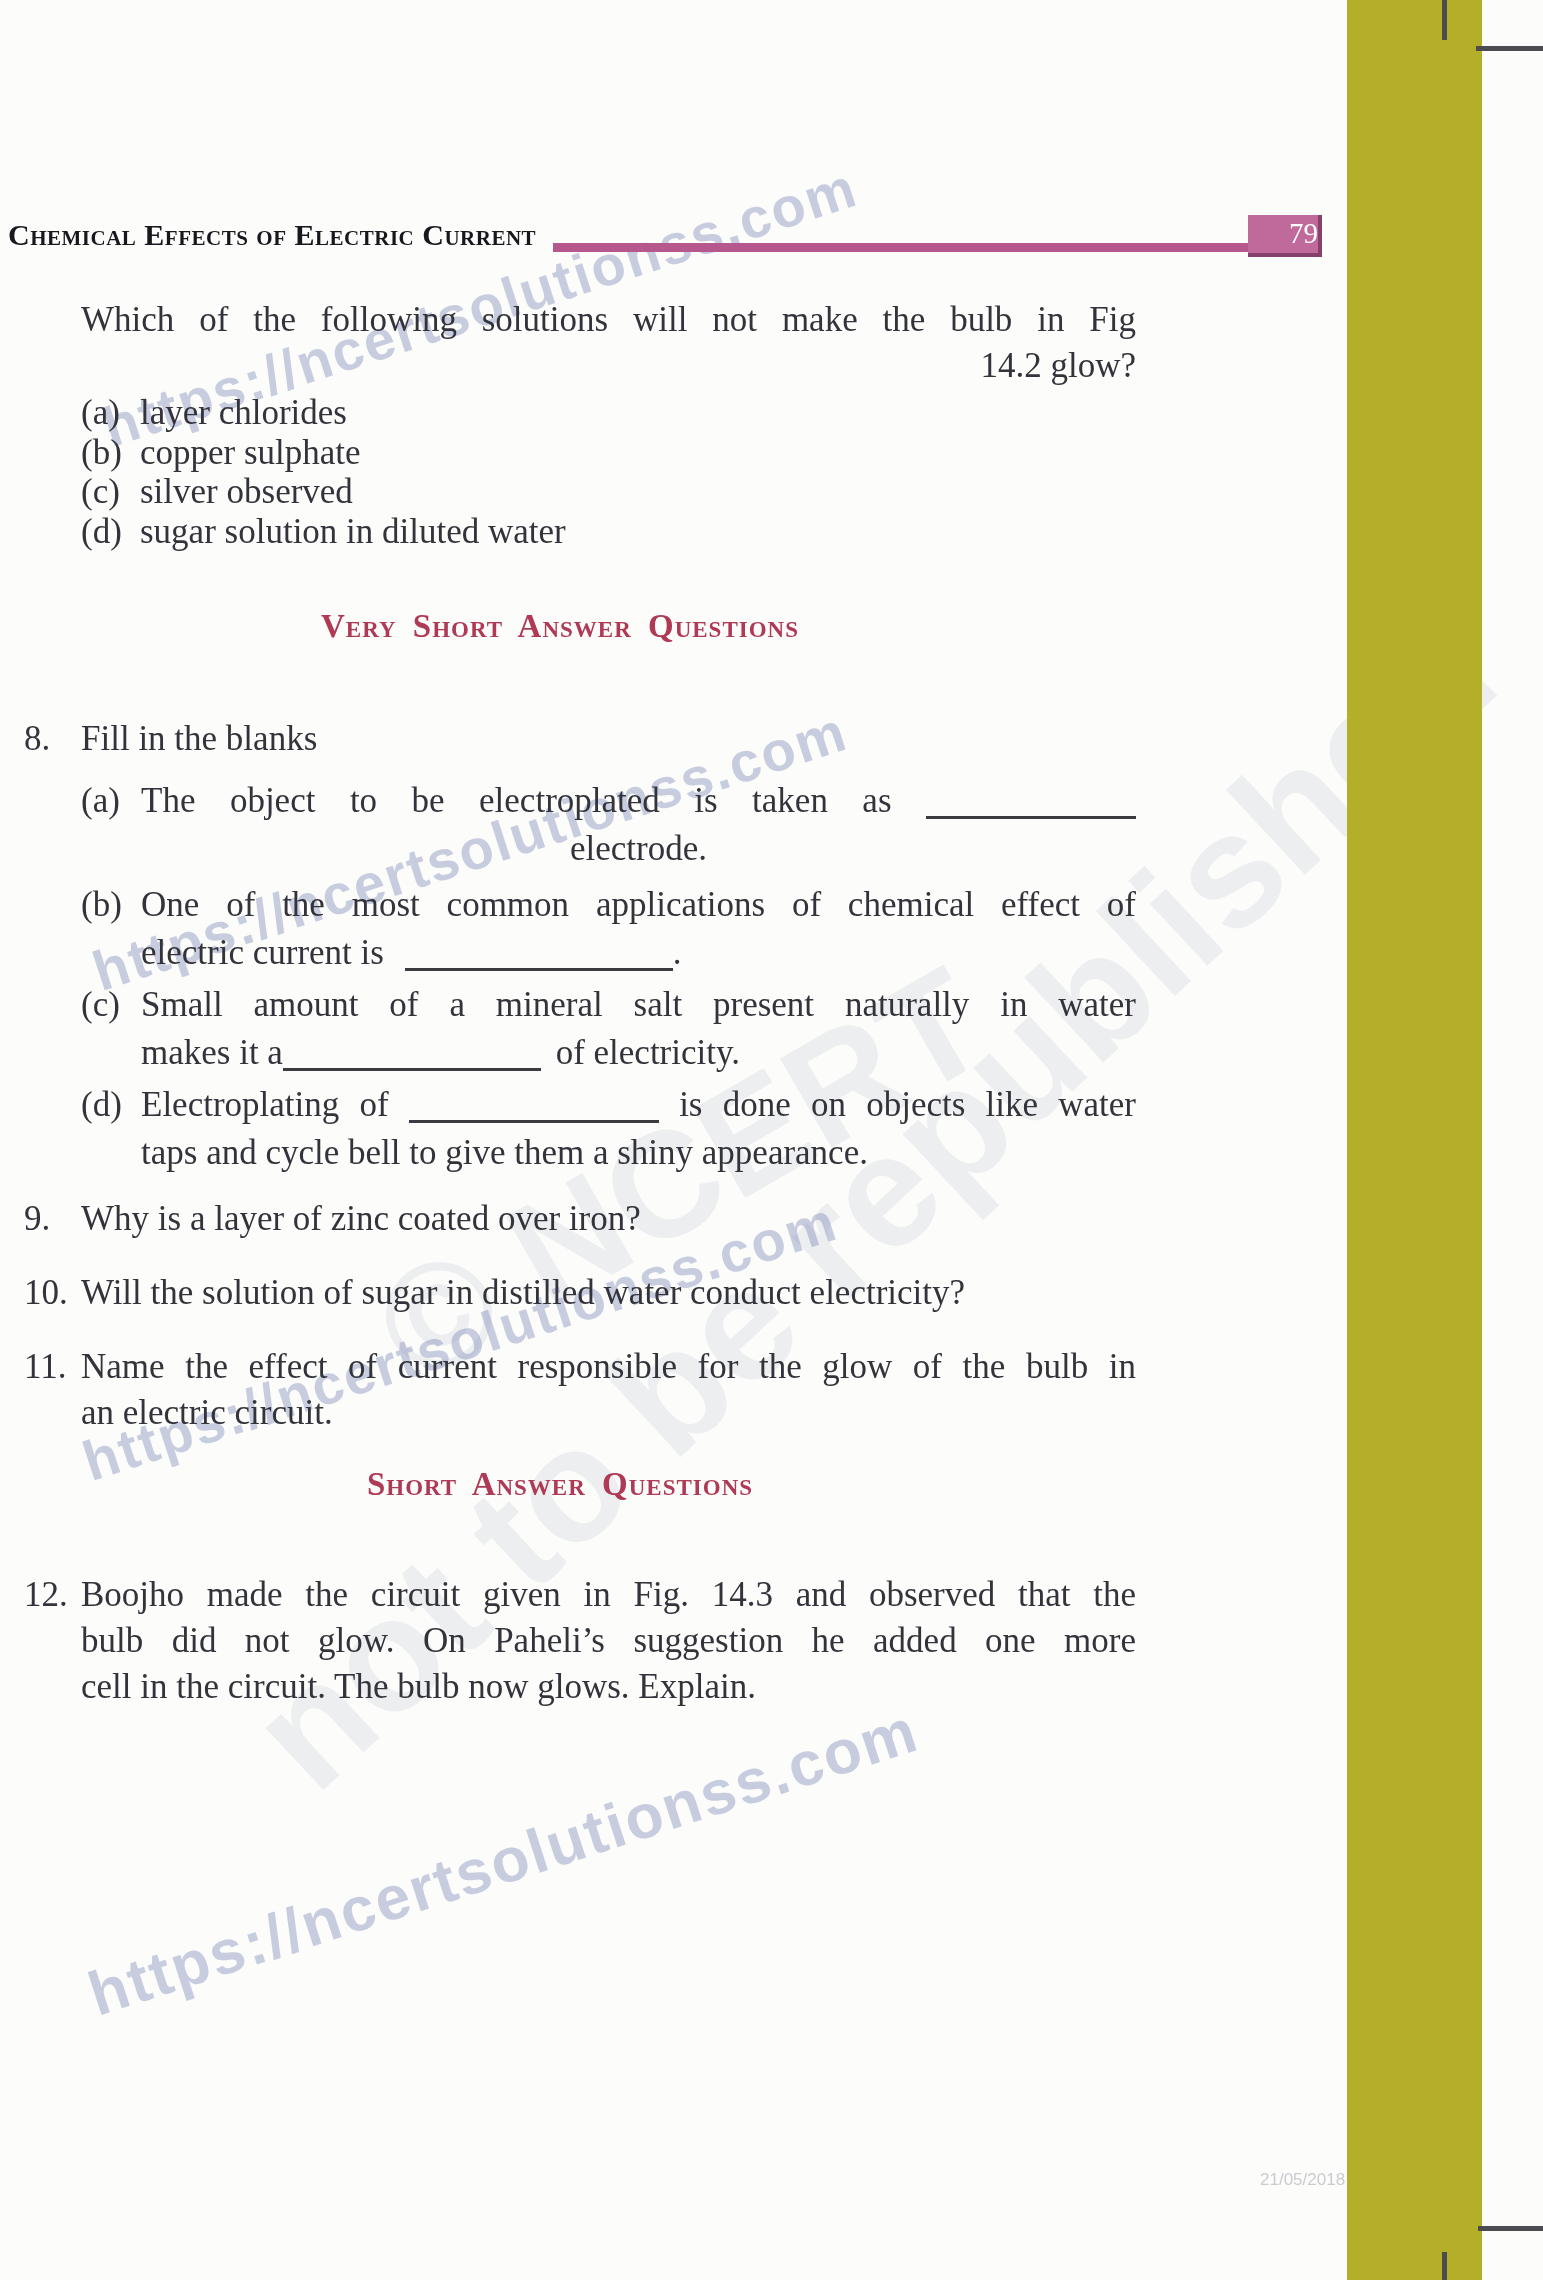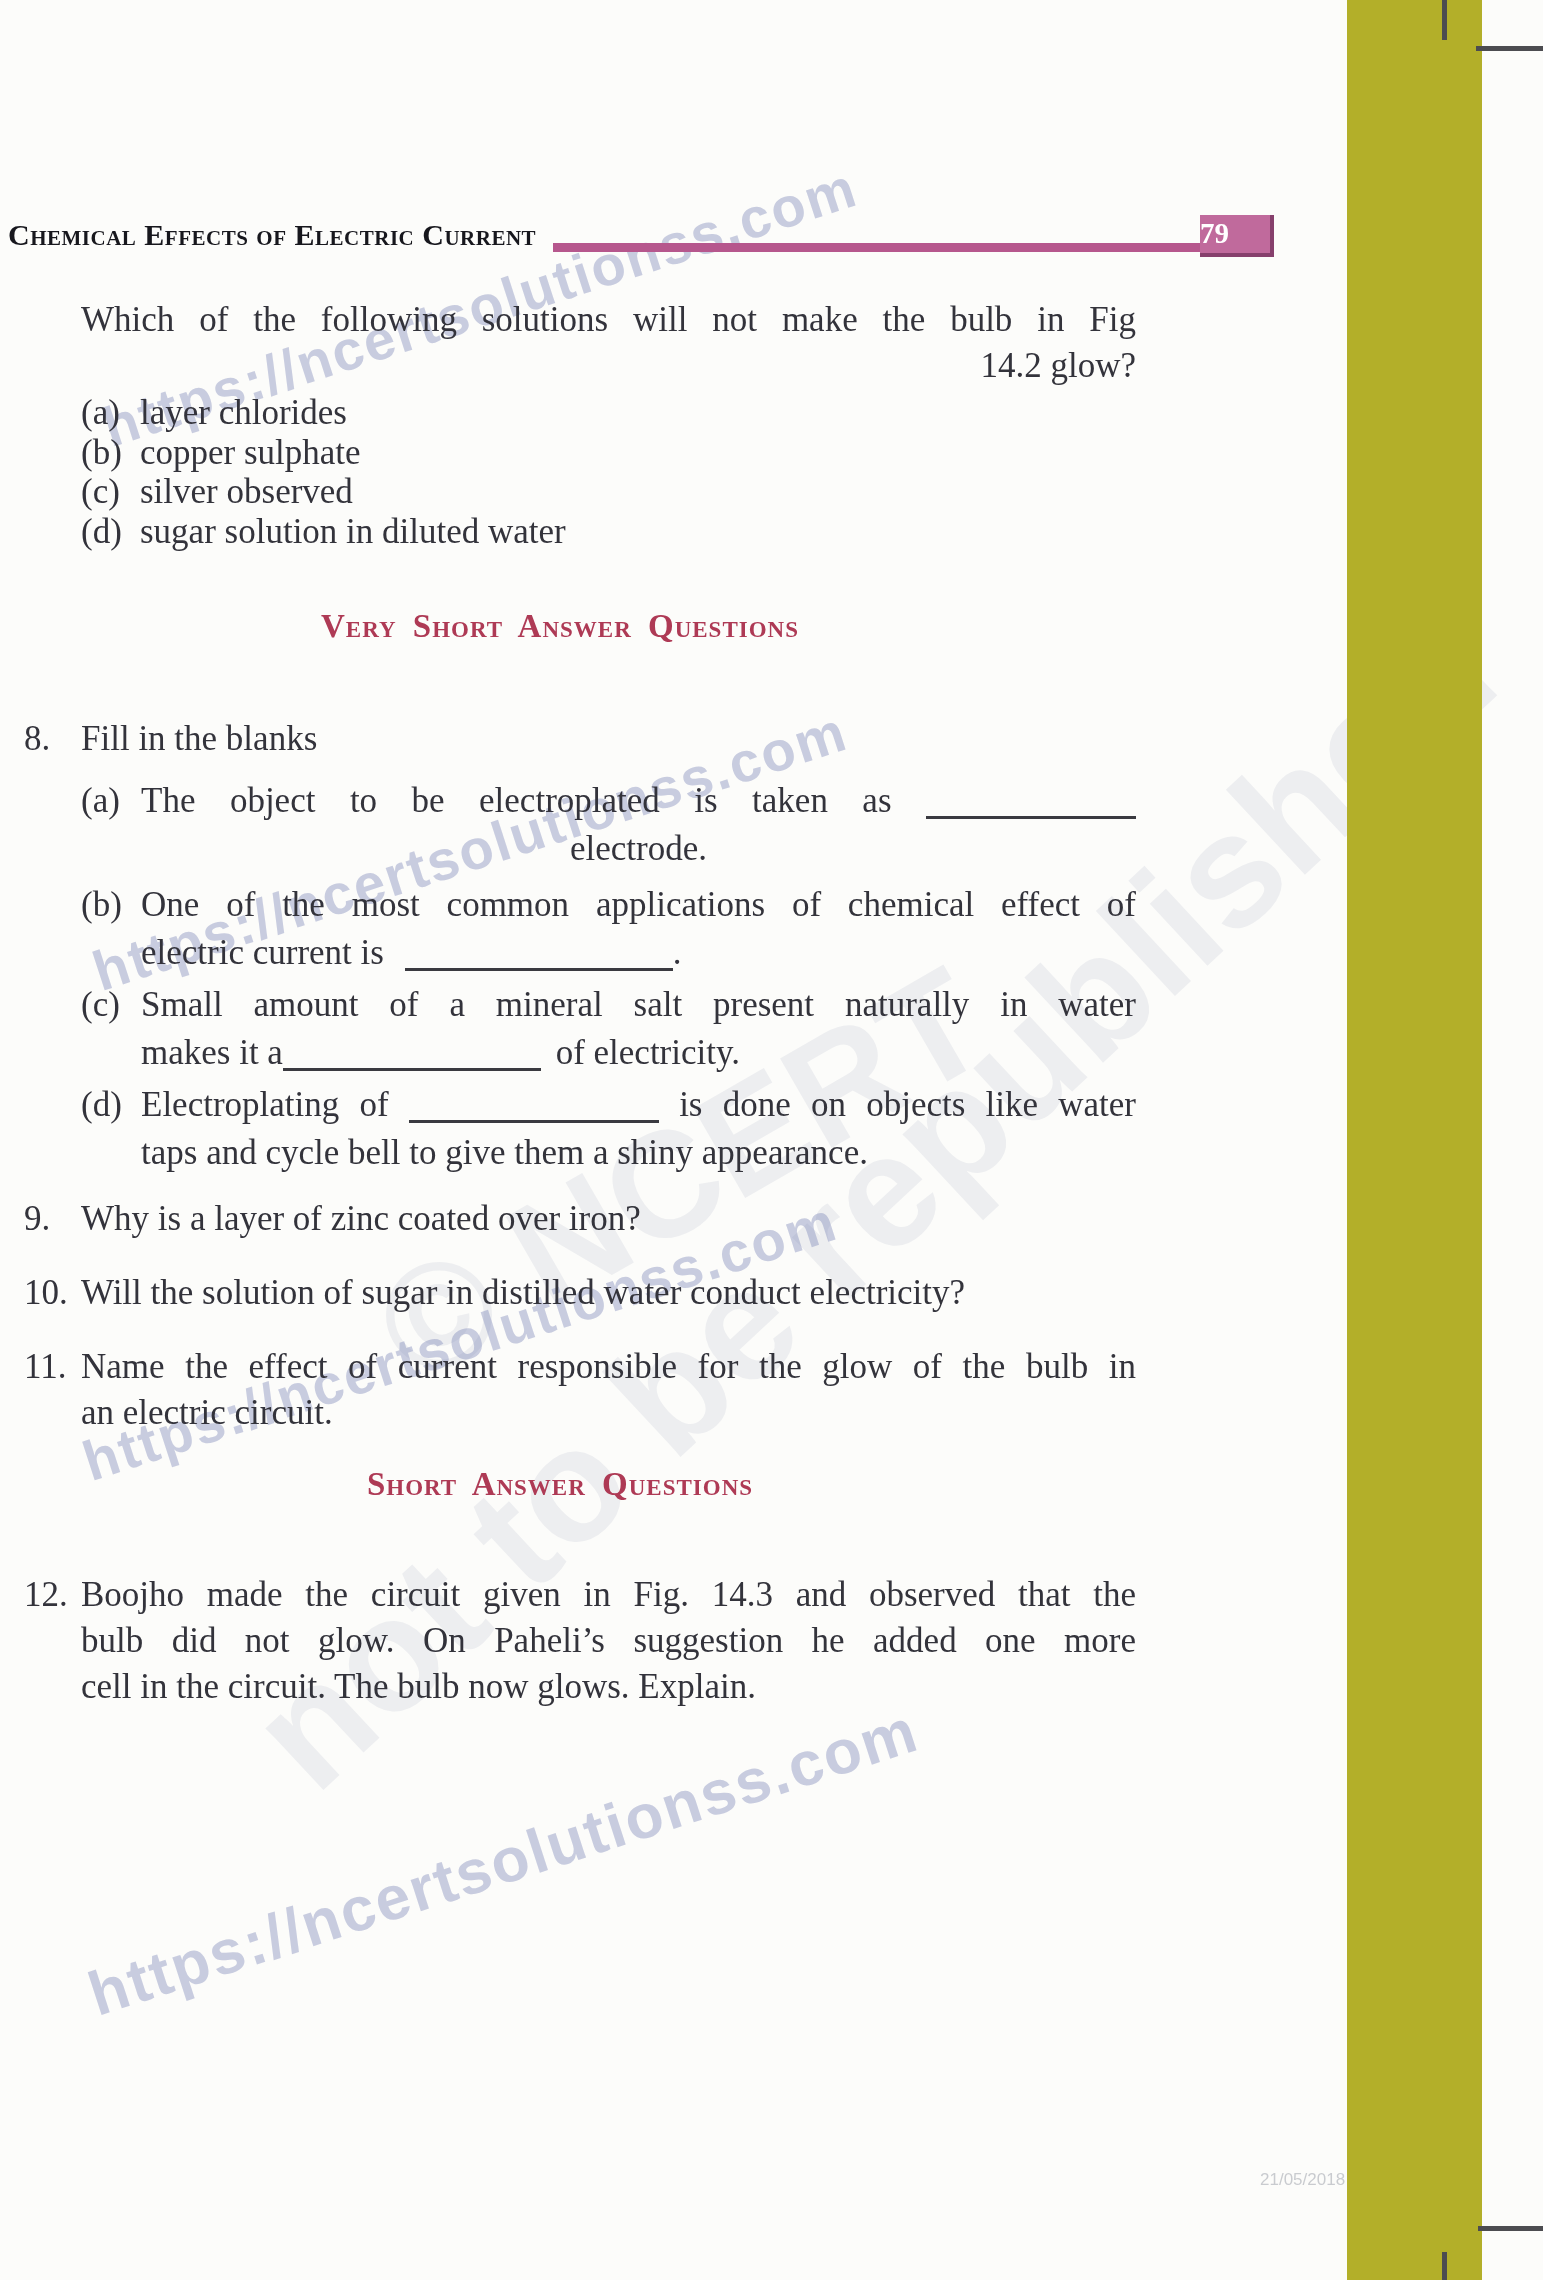--- a/index.html
+++ b/index.html
@@ -18,23 +18,23 @@
   .mark.v-bot{left:1442px;top:2252px;width:5px;height:28px;}
   .mark.h-bot{left:1478px;top:2226px;width:65px;height:5px;}
 
   
   .chapter-title{
     position:absolute;left:8px;top:218px;font-weight:bold;font-size:30px;
     font-variant:small-caps;letter-spacing:.5px;color:#17171d;white-space:nowrap;
   }
   .header-rule{position:absolute;left:553px;top:243px;width:700px;height:9px;background:#b6578d;}
   .page-badge{
-    position:absolute;left:1200px;top:215px;width:70px;height:38px;
+    position:absolute;left:1248px;top:215px;width:70px;height:38px;
     background:#c06a9c;border-right:4px solid #86406c;border-bottom:4px solid #86406c;
-    color:#fff;font-size:29px;text-align:left;line-height:36px;font-weight:bold;
+    color:#fff;font-size:29px;text-align:right;line-height:36px;font-weight:normal;
   }
 
   
   .content{position:absolute;left:65px;top:0;width:1055px;}
   .bline{
     position:absolute;left:16px;width:1055px;font-size:35px;line-height:46px;
     color:#33333b;
   }
   .just{text-align:justify;text-align-last:justify;}
   .qnum{position:absolute;left:-57px;top:0;width:54px;font-size:35px;}

